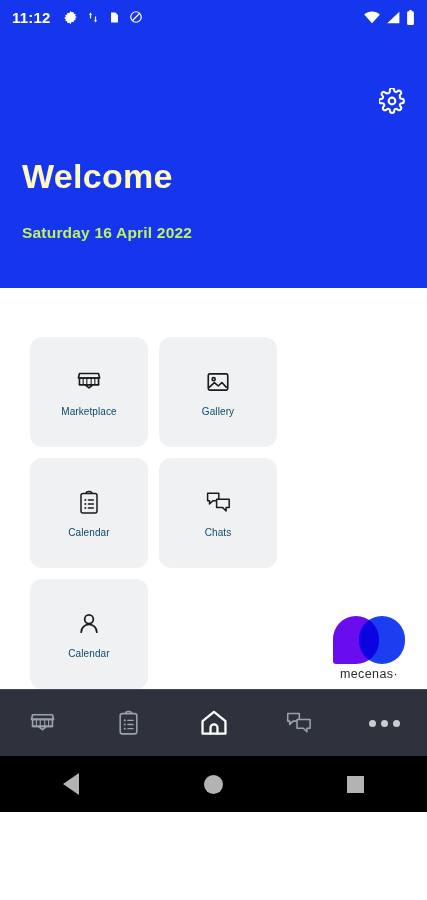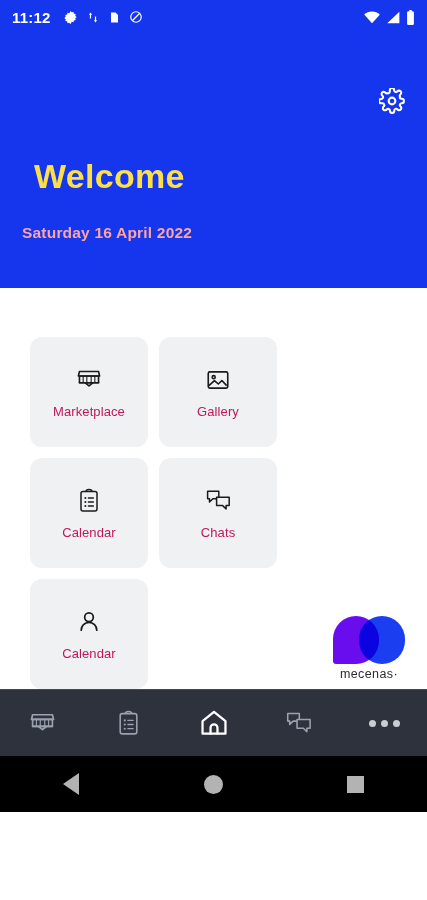--- a/index.html
+++ b/index.html
@@ -53,33 +53,33 @@
     right: 18px;
     width: 34px;
     height: 34px;
     display: flex;
     align-items: center;
     justify-content: center;
     cursor: pointer;
   }
   .welcome-title {
     position: absolute;
-    left: 34px;
+    left: 22px;
     top: 125px;
-    color: #fde047;
+    color: #fef9c3;
     font-size: 34px;
     font-weight: bold;
     letter-spacing: .3px;
     line-height: 1;
   }
   .welcome-date {
     position: absolute;
     left: 22px;
     top: 190px;
-    color: #fca5a5;
+    color: #bef264;
     font-size: 15.5px;
     font-weight: bold;
     letter-spacing: .2px;
   }
 
   
   .content {
     flex: 1 1 auto;
     background: #ffffff;
     position: relative;
@@ -99,22 +99,22 @@
     border-radius: 12px;
     display: flex;
     flex-direction: column;
     align-items: center;
     justify-content: center;
     cursor: pointer;
     gap: 9px;
   }
   .tile-icon { display: flex; align-items: center; justify-content: center; height: 30px; }
   .tile-label {
-    font-size: 13px;
-    color: #be185d;
+    font-size: 10px;
+    color: #0c4a6e;
     letter-spacing: .1px;
   }
 
   
   .brand {
     position: absolute;
     right: 12px;
     bottom: 8px;
     width: 92px;
     display: flex;

